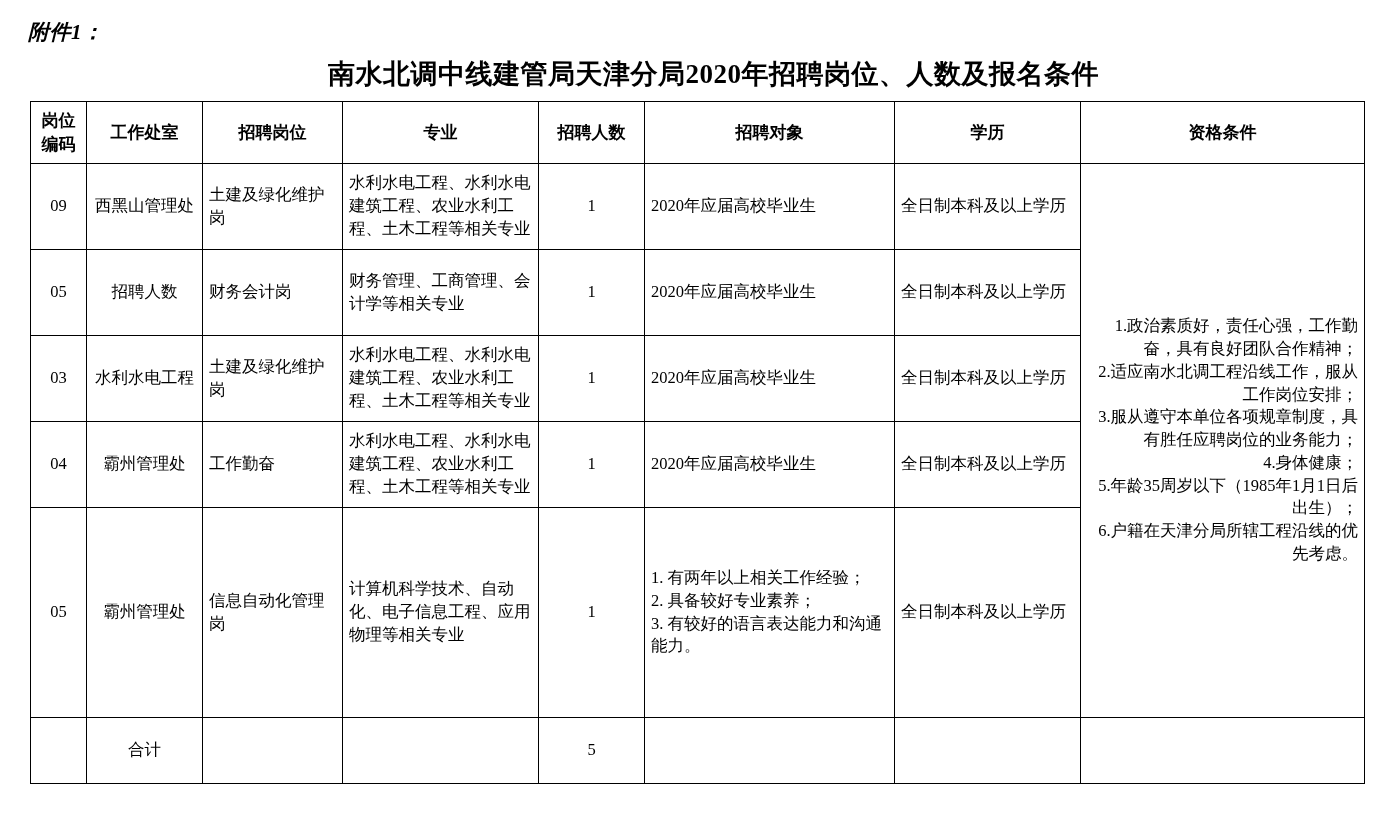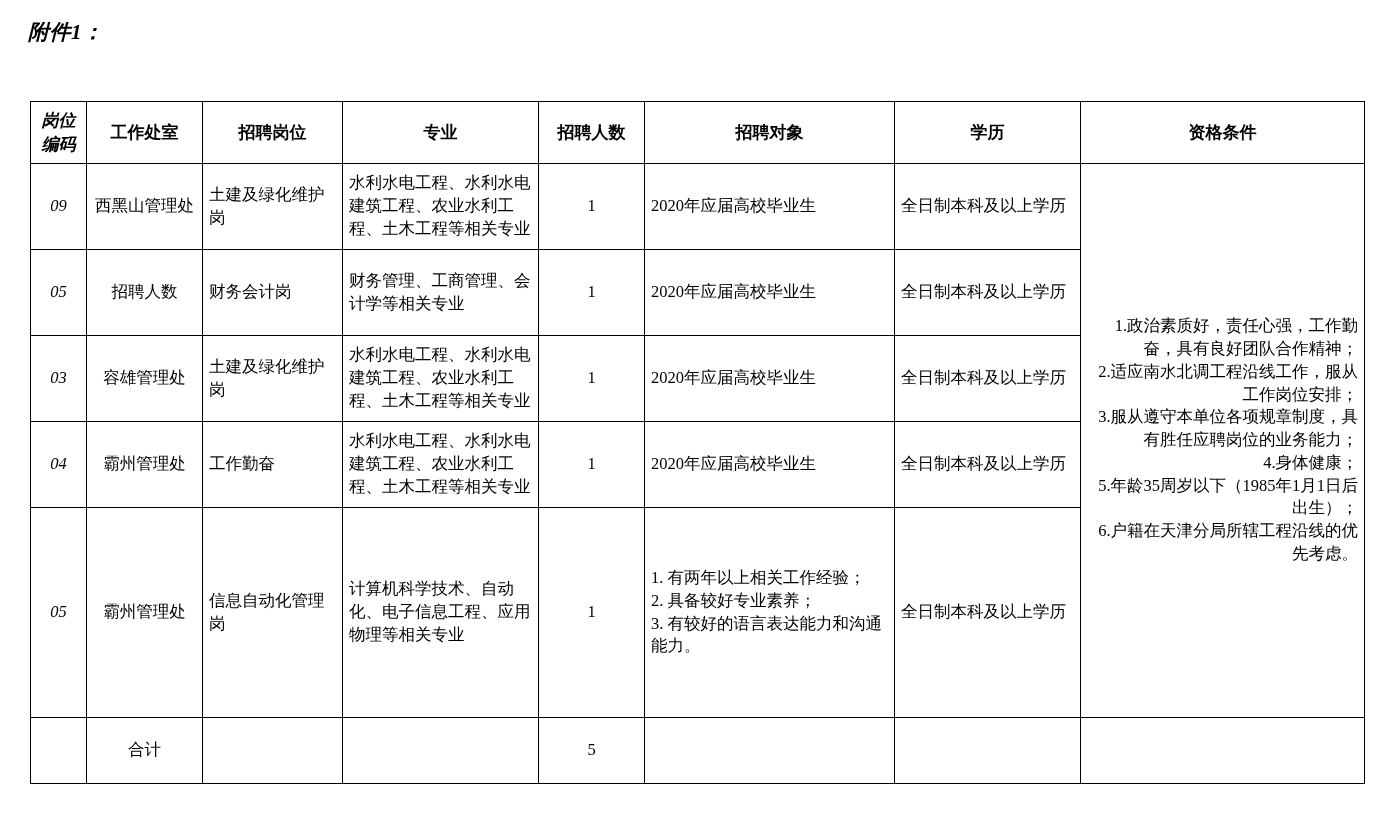--- a/index.html
+++ b/index.html
@@ -59,21 +59,21 @@
     font-size: 16.5px;
     line-height: 1.38;
     box-sizing: border-box;
   }
   table.jobs thead th {
     text-align: center;
     font-weight: bold;
     height: 62px;
     font-size: 17px;
   }
-  .c-code   { width: 56px;  text-align: center; font-style: italic; }
+  .c-code   { width: 56px;  text-align: center; }
   .c-office { width: 116px; text-align: center; }
   .c-post   { width: 140px; text-align: left; }
   .c-major  { width: 196px; text-align: left; margin-left: 48px; }
   .c-count  { width: 106px; text-align: center; }
   .c-target { width: 250px; text-align: left; }
   .c-edu    { width: 186px; text-align: left; }
   .c-qual   { width: 284px; text-align: right; vertical-align: top; }
 
   td.c-code, td.c-office, td.c-count { text-align: center; }
   td.c-post, td.c-major, td.c-target, td.c-edu { text-align: left; }
@@ -98,20 +98,21 @@
 
   .total-label { text-align: center; }
 </style>
 </head>
 <body>
 
 <div class="page">
 
   <div class="attachment-label">附件1：</div>
 
+  <div class="doc-title">南水北调中线建管局天津分局2020年招聘岗位、人数及报名条件</div>
 
   <div class="table-wrap">
     <table class="jobs">
       <thead>
         <tr>
           <th class="c-code hdr-two-line multi">岗位
 编码</th>
           <th class="c-office">工作处室</th>
           <th class="c-post">招聘岗位</th>
           <th class="c-major">专业</th>
@@ -143,21 +144,21 @@
           <td class="c-code">05</td>
           <td class="c-office">招聘人数</td>
           <td class="c-post">财务会计岗</td>
           <td class="c-major">财务管理、工商管理、会计学等相关专业</td>
           <td class="c-count">1</td>
           <td class="c-target">2020年应届高校毕业生</td>
           <td class="c-edu">全日制本科及以上学历</td>
         </tr>
         <tr class="row-03">
           <td class="c-code">03</td>
-          <td class="c-office">容雄管理处</td>
+          <td class="c-office">水利水电工程</td>
           <td class="c-post">土建及绿化维护岗</td>
           <td class="c-major">水利水电工程、水利水电建筑工程、农业水利工程、土木工程等相关专业</td>
           <td class="c-count">1</td>
           <td class="c-target">2020年应届高校毕业生</td>
           <td class="c-edu">全日制本科及以上学历</td>
         </tr>
         <tr class="row-04">
           <td class="c-code">04</td>
           <td class="c-office">霸州管理处</td>
           <td class="c-post">工作勤奋</td>

